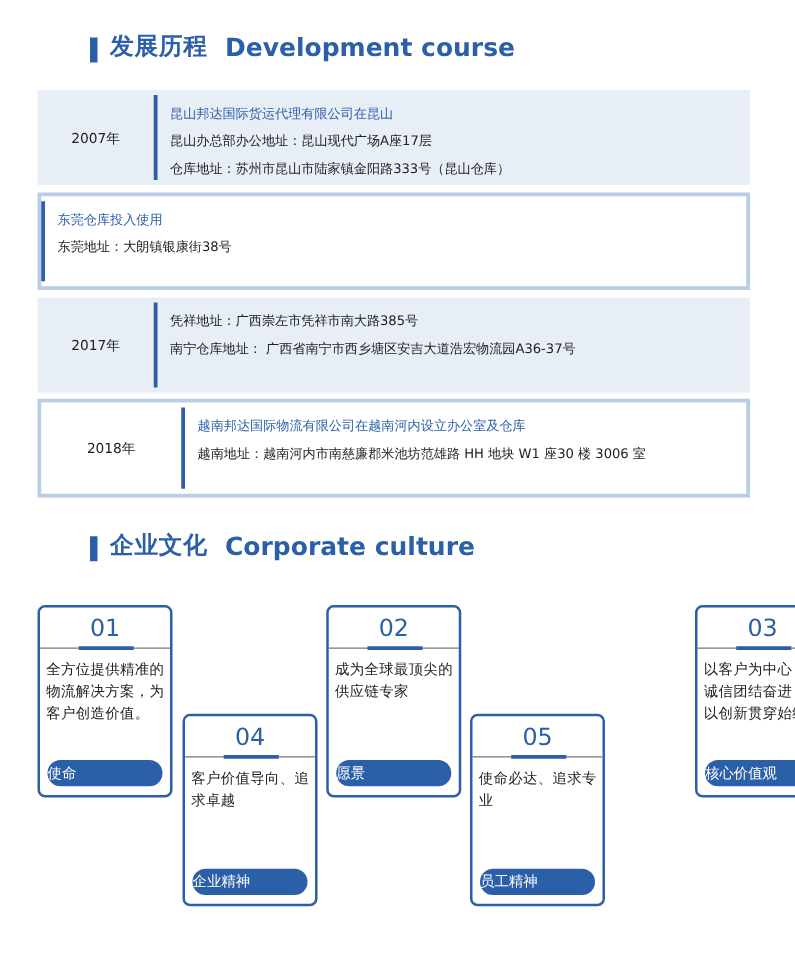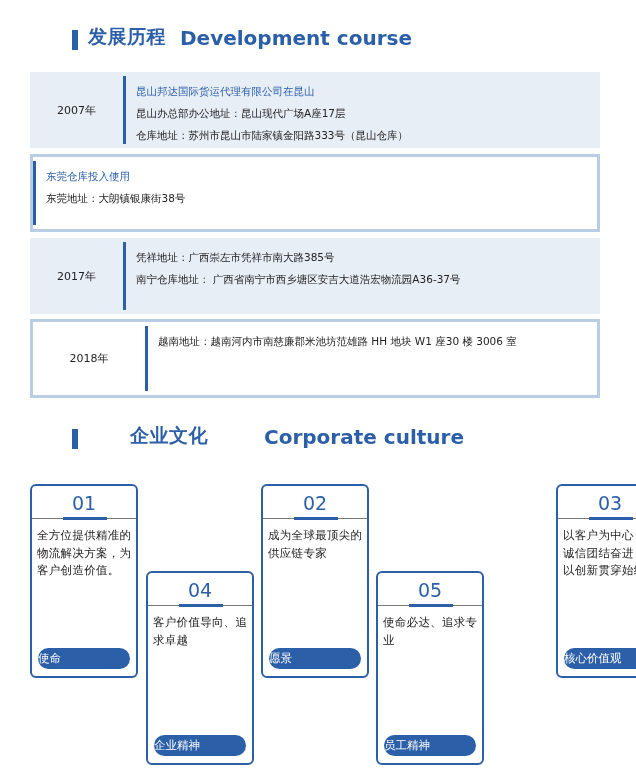--- a/index.html
+++ b/index.html
@@ -13,21 +13,21 @@
 
   .row { position: absolute; left: 30px; width: 570px; display: flex; }
   .row.filled { background: #e8eef6; }
   .row.bordered { background: #ffffff; border: 3px solid #b9cde6; }
   .row .year { width: 93px; display: flex; align-items: center; justify-content: center; font-size: 11px; color: #222; }
   .row .detail { flex: 1; border-left: 3px solid #2b5fa8; margin: 4px 0; padding: 4px 0 4px 10px; display: flex; flex-direction: column; justify-content: flex-start; }
   .row.bordered .year { width: 112px; }
   .row .detail .head { font-size: 10.5px; color: #2b5fa8; line-height: 22px; }
   .row .detail .line { font-size: 10.5px; color: #222; line-height: 22px; white-space: nowrap; }
 
-  .card { position: absolute; width: 108px; height: 194px; border: 2px solid #2b5fa8; border-radius: 6px; background: #fff; }
+  .card { position: absolute; width: 108px; height: 154px; border: 2px solid #2b5fa8; border-radius: 6px; background: #fff; }
   .card .num { text-align: center; font-size: 19px; color: #2b5fa8; height: 32px; line-height: 34px; font-family: "DejaVu Sans", "Liberation Sans", sans-serif; }
   .card .rule { position: relative; height: 1px; background: #777; margin: 0 0 0 0; }
   .card .rule .accent { position: absolute; left: 31px; top: -1px; width: 44px; height: 3px; background: #2b5fa8; }
   .card .text { padding: 8px 2px 0 5px; font-size: 11.5px; line-height: 17.5px; color: #222; letter-spacing: 0.3px; }
   .card .pill { position: absolute; left: 6px; right: 6px; bottom: 7px; height: 21px; border-radius: 11px; background: #2b5fa8; color: #fff; font-size: 11.5px; font-weight: normal; line-height: 21px; }
 </style>
 </head>
 <body>
 
 <div class="section-title" style="top:24px;">
@@ -56,25 +56,26 @@
   <div class="year">2017年</div>
   <div class="detail">
     <div class="line">凭祥地址：广西崇左市凭祥市南大路385号</div>
     <div class="line">南宁仓库地址：  广西省南宁市西乡塘区安吉大道浩宏物流园A36-37号</div>
   </div>
 </div>
 
 <div class="row bordered" style="top:319px; height:79px;">
   <div class="year">2018年</div>
   <div class="detail">
+    <div class="head">越南邦达国际物流有限公司在越南河内设立办公室及仓库</div>
     <div class="line">越南地址：越南河内市南慈廉郡米池坊范雄路 HH 地块 W1 座30 楼 3006 室</div>
   </div>
 </div>
 
-<div class="section-title" style="top:423px;gap:42px;">
+<div class="section-title" style="top:423px;">
   <span class="bar"></span>
   <span class="zh">企业文化</span>
   <span class="en">Corporate culture</span>
 </div>
 
 <div class="card" style="left:30px; top:484px;">
   <div class="num">01</div>
   <div class="rule">
       <span class="accent"></span>
     </div>

